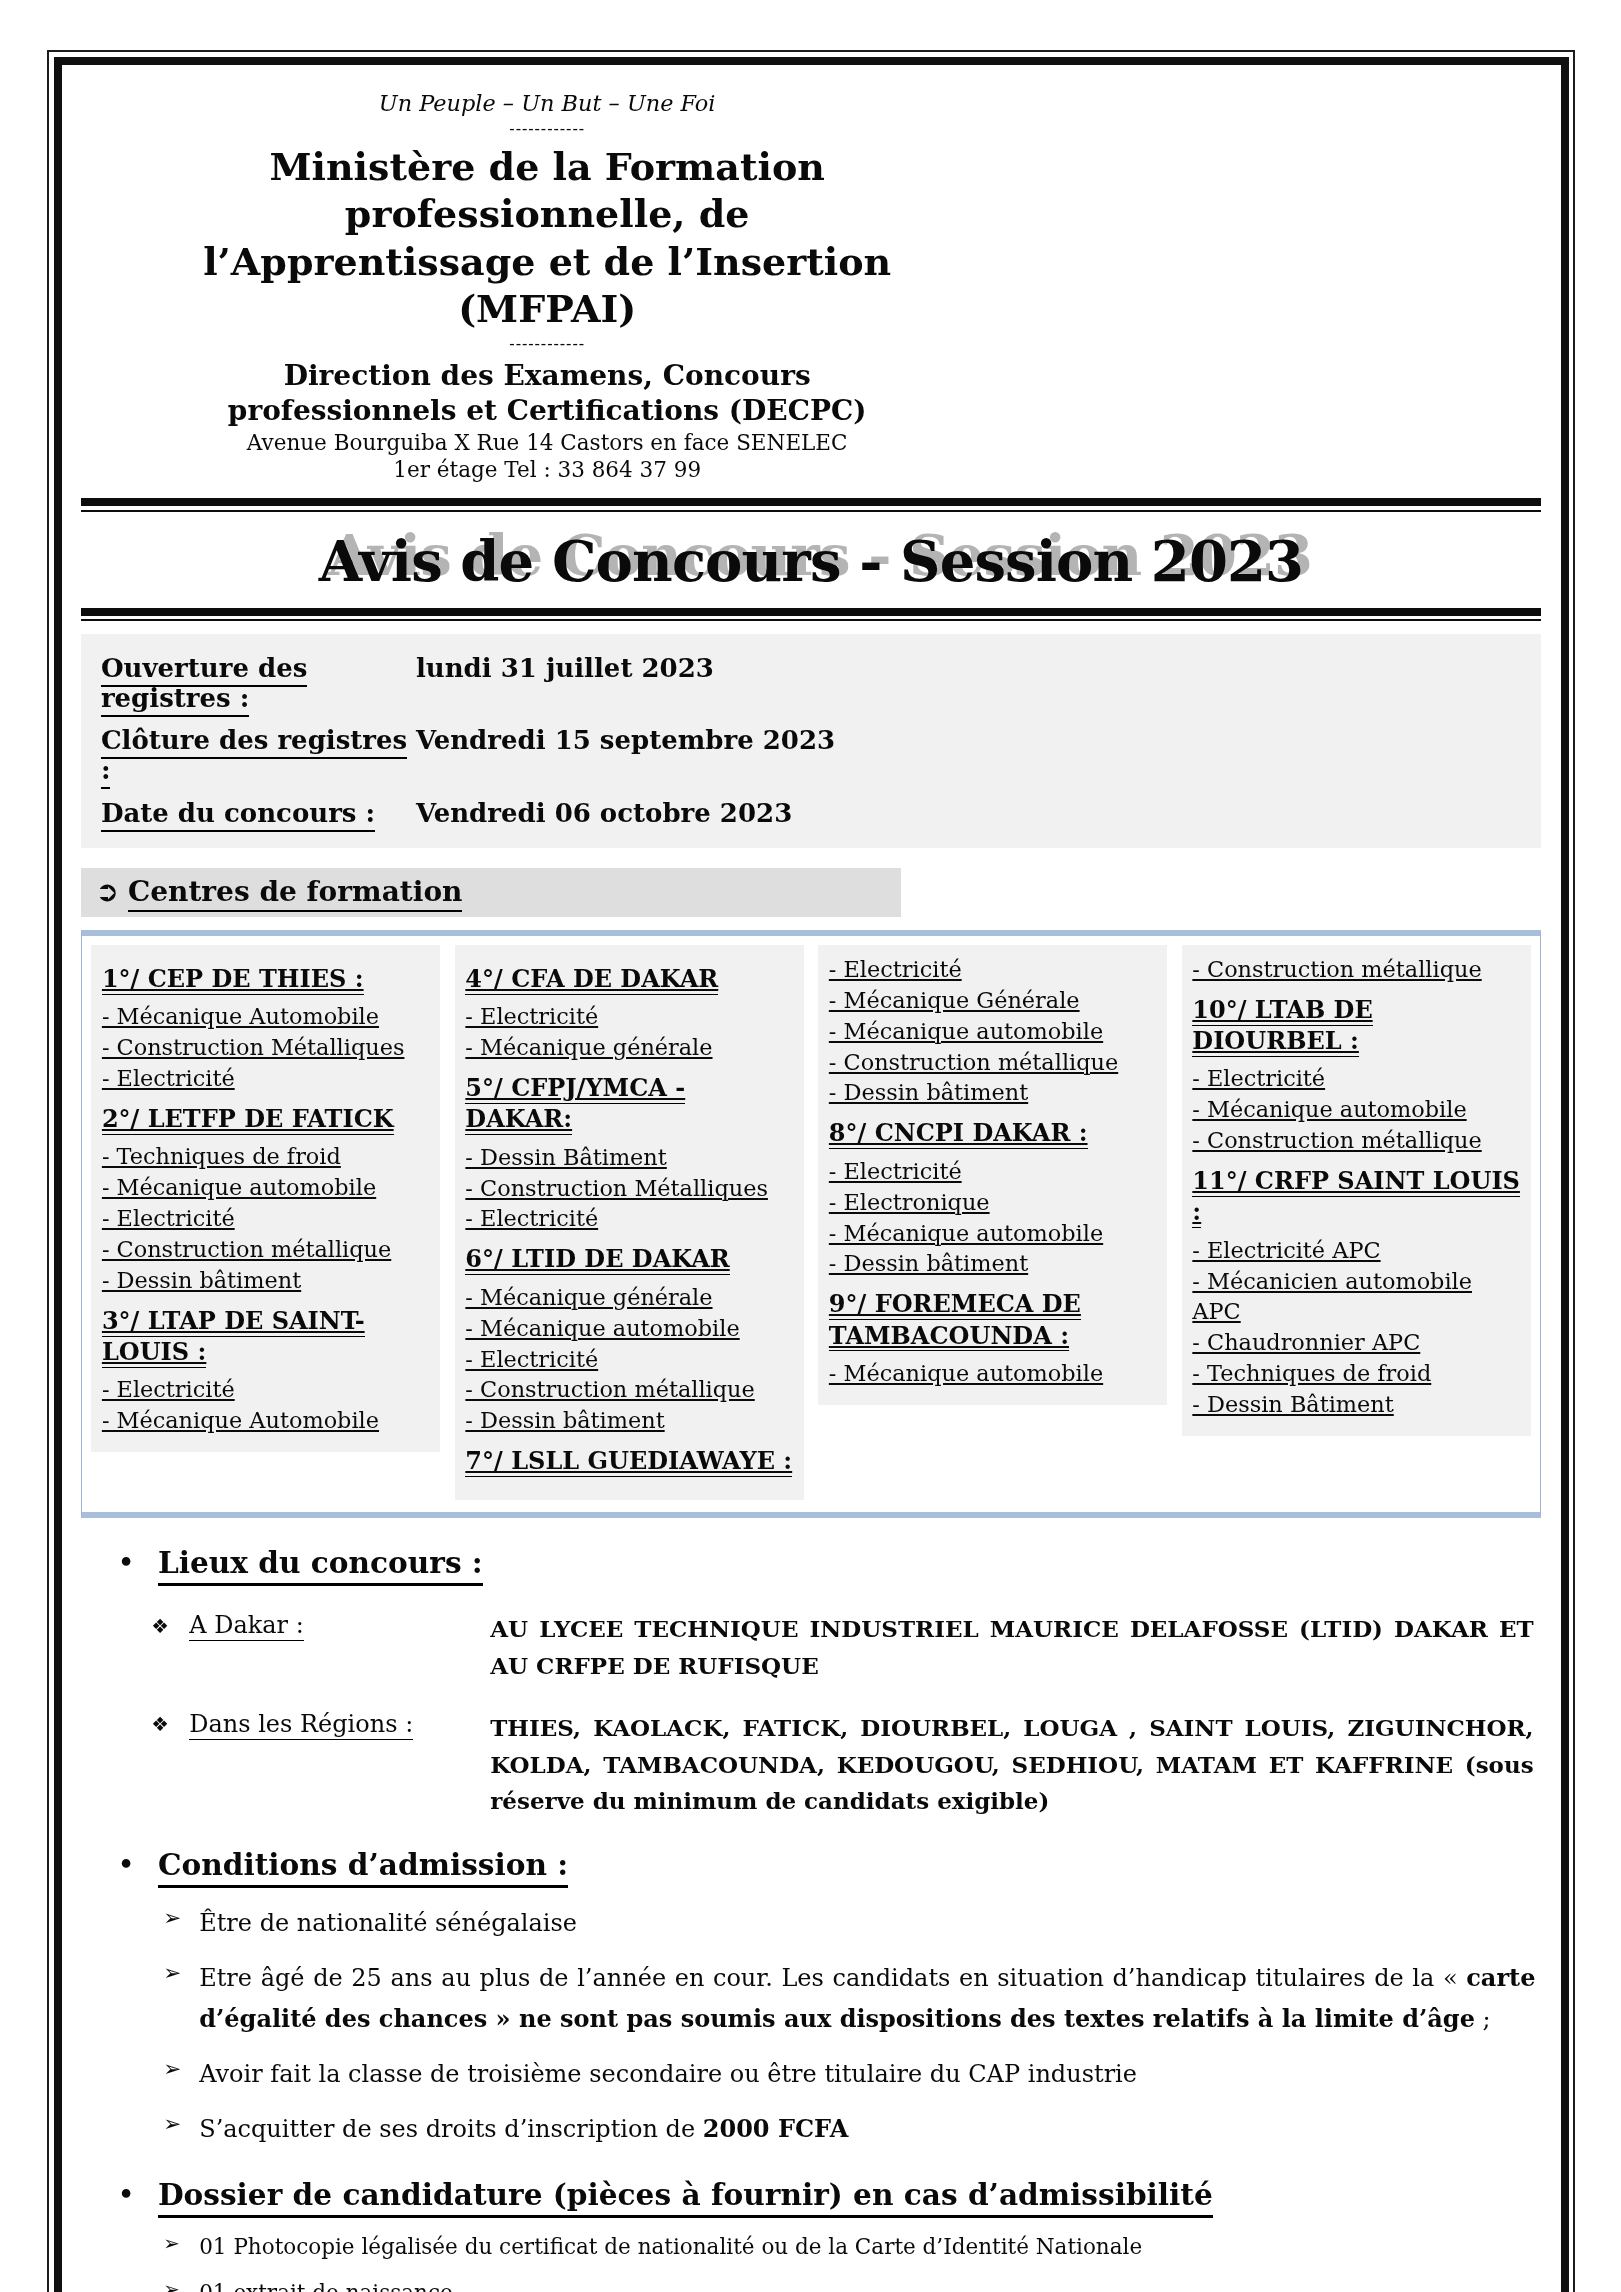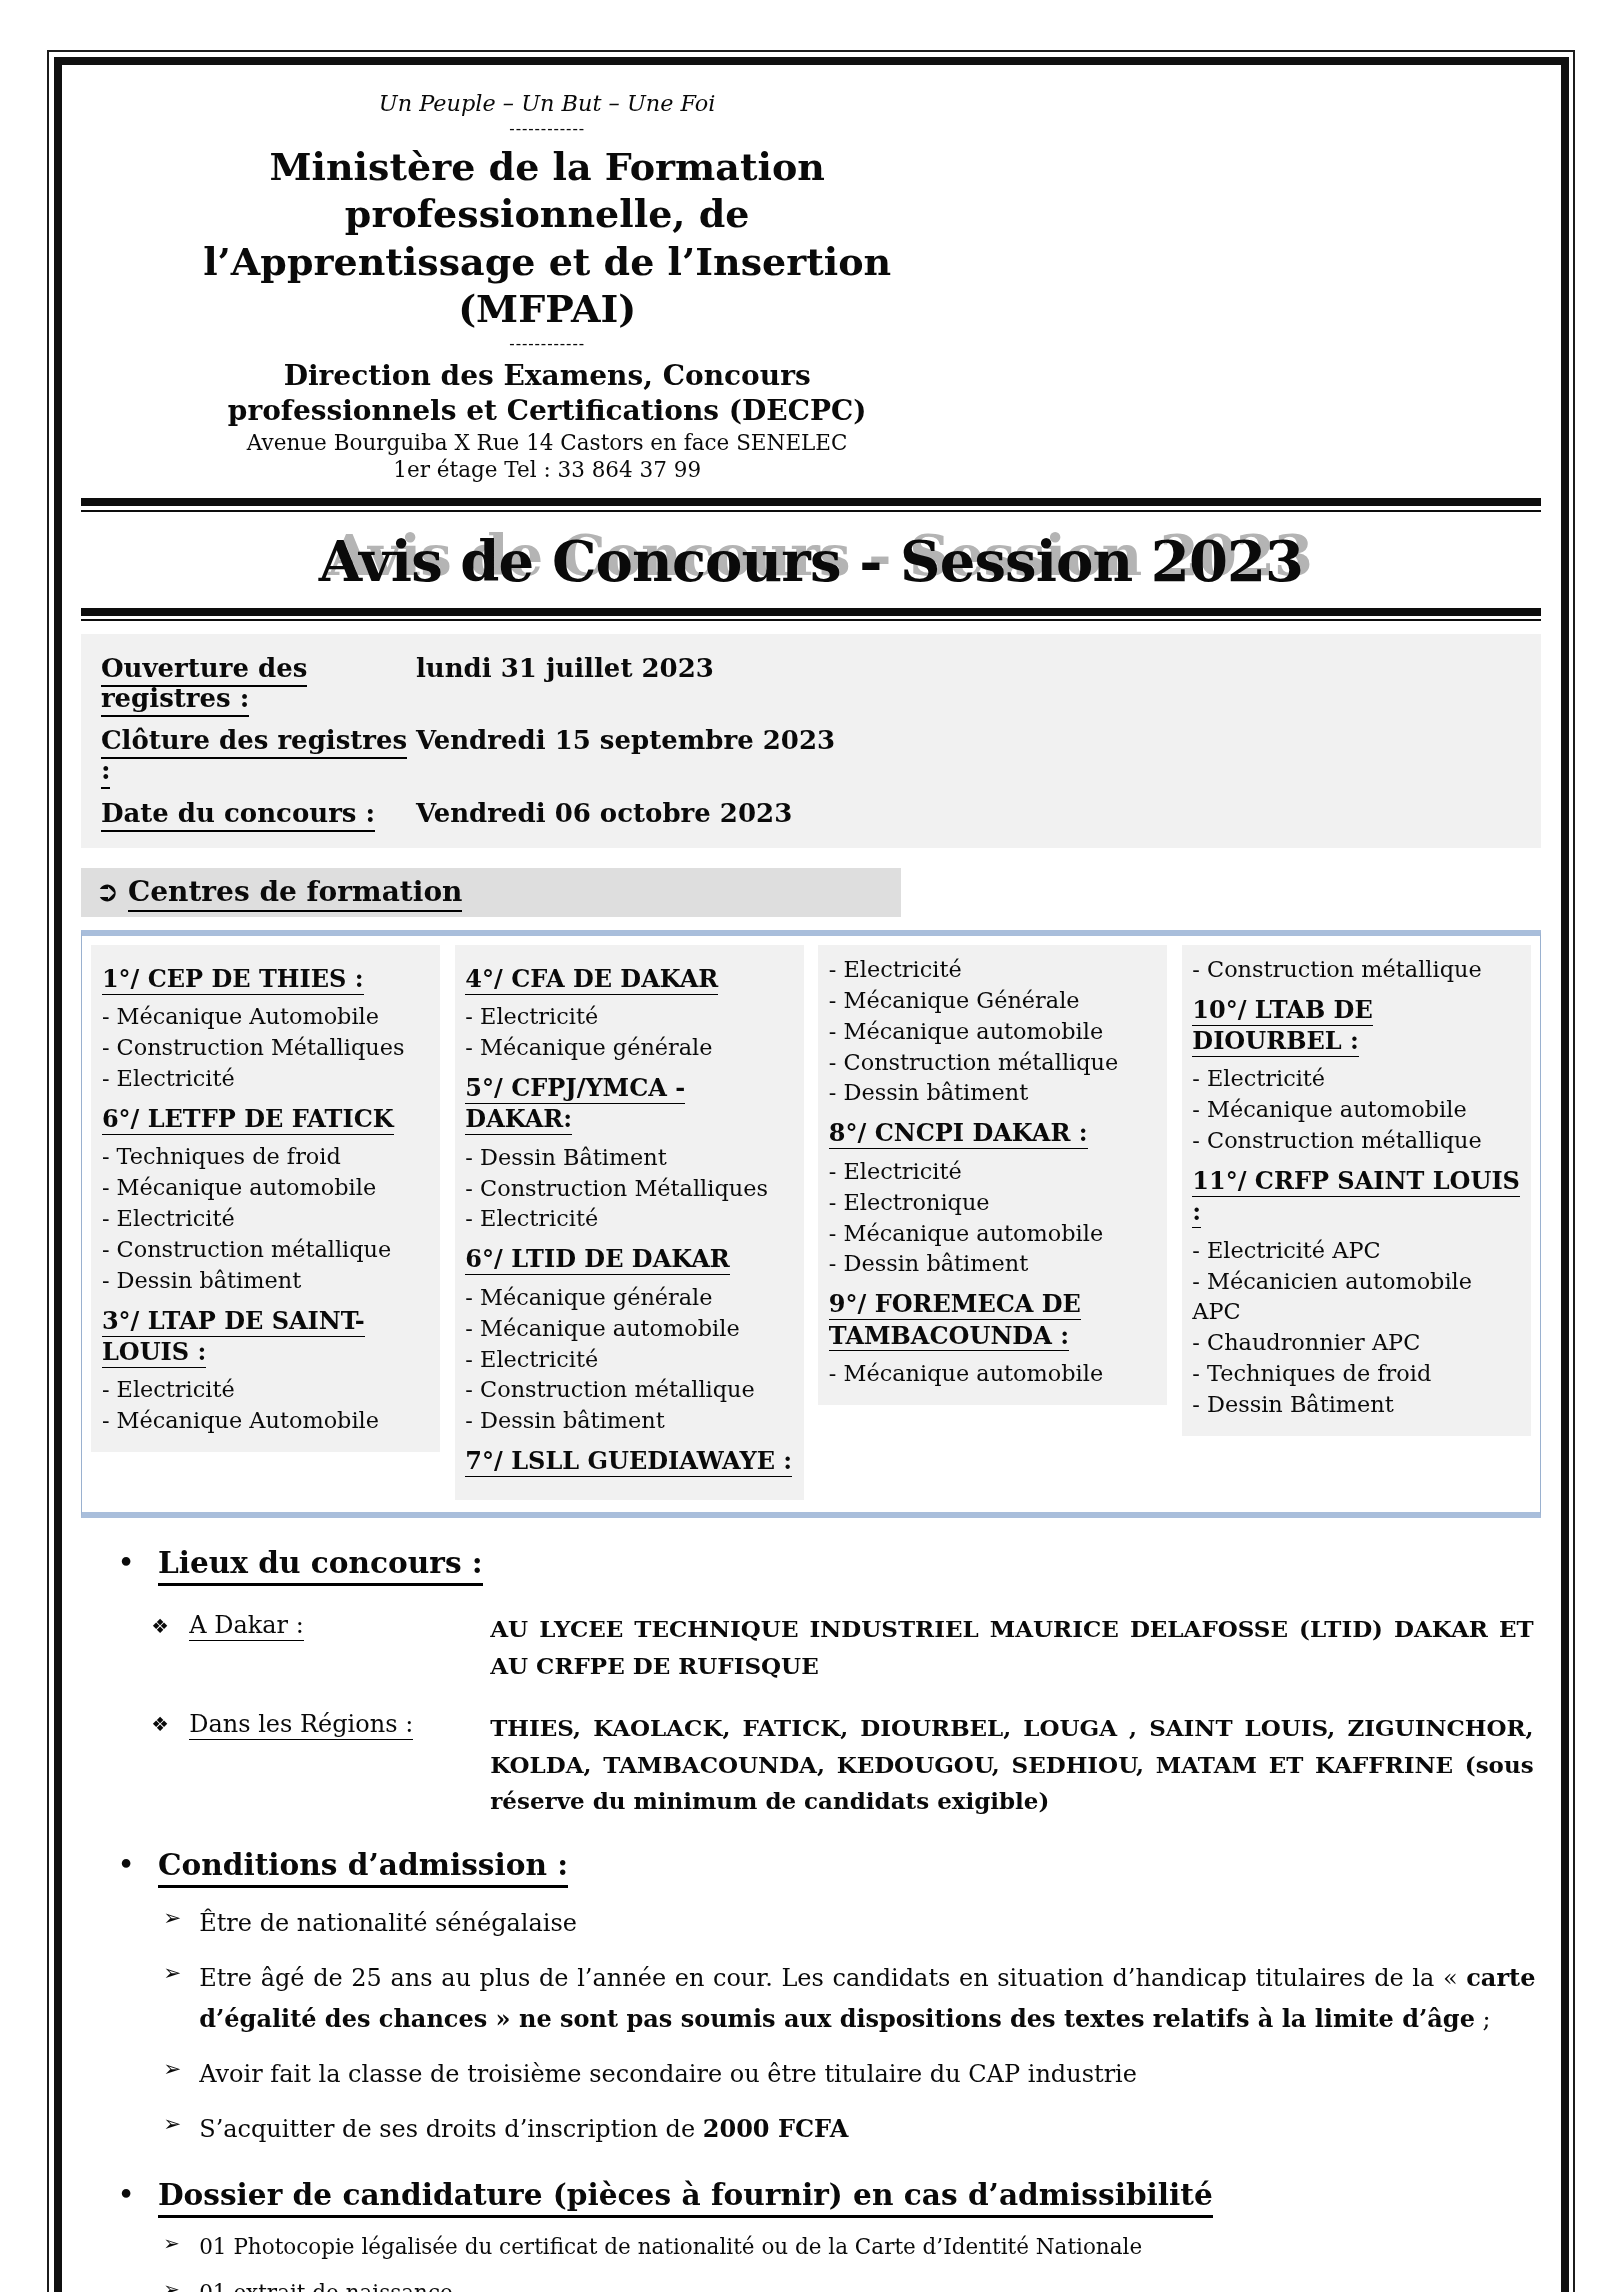--- a/index.html
+++ b/index.html
@@ -30,21 +30,21 @@
   .date-label{width:315px;font-size:26px;font-weight:bold;}
   .date-value{font-size:26px;font-weight:bold;}
   .u3{border-bottom:2.7px solid #000;padding-bottom:1.8px;}
   .u2{border-bottom:1.8px solid #000;padding-bottom:0.9px;}
 
   
   .centres-head{margin-top:19.7px;width:806px;background:#dedede;padding:7.2px 0 9px 14.3px;font-size:28px;font-weight:bold;}
   .centres-head .glyph{margin-right:9px;font-family:"DejaVu Sans",sans-serif;}
   .centres-box{margin-top:12.5px;border:1.8px solid #9ab1cf;border-top:6.3px solid #a9bedb;border-bottom:6.3px solid #a9bedb;
     padding:9px 9px 12.5px 9px;display:flex;gap:14.3px;align-items:flex-start;}
-  .tcol{flex:1;}
+  .tcol{flex:1;text-decoration:underline;}
   .tcol-inner{background:#f1f1f1;padding:9px 7.2px 16px 10.7px;}
   .blk-title{font-size:24px;font-weight:bold;margin:9px 0 7.2px 0;line-height:1.3;}
   .blk-item{font-size:22.4px;line-height:1.38;}
 
   
   .sec-head{display:flex;align-items:flex-start;margin:27px 0 0 36px;}
   .sec-dot{font-size:30px;margin-right:23px;line-height:1.2;}
   .sec-title{font-size:29.6px;font-weight:bold;border-bottom:3.6px solid #000;padding-bottom:2.7px;line-height:1.2;}
 
   
@@ -104,21 +104,21 @@
   <div class="centres-head">
     <span class="glyph">➲</span><span class="u3">Centres de formation</span>
   </div>
   <div class="centres-box">
         <div class="tcol">
           <div class="tcol-inner">
             <div class="blk-title"><span class="u2">1°/ CEP DE THIES :</span></div>
             <div class="blk-item">- Mécanique Automobile</div>
             <div class="blk-item">- Construction Métalliques</div>
             <div class="blk-item">- Electricité</div>
-            <div class="blk-title"><span class="u2">6°/ LETFP DE FATICK</span></div>
+            <div class="blk-title"><span class="u2">2°/ LETFP DE FATICK</span></div>
             <div class="blk-item">- Techniques de froid</div>
             <div class="blk-item">- Mécanique automobile</div>
             <div class="blk-item">- Electricité</div>
             <div class="blk-item">- Construction métallique</div>
             <div class="blk-item">- Dessin bâtiment</div>
             <div class="blk-title"><span class="u2">3°/ LTAP DE SAINT-LOUIS :</span></div>
             <div class="blk-item">- Electricité</div>
             <div class="blk-item">- Mécanique Automobile</div>
           </div>
         </div>

